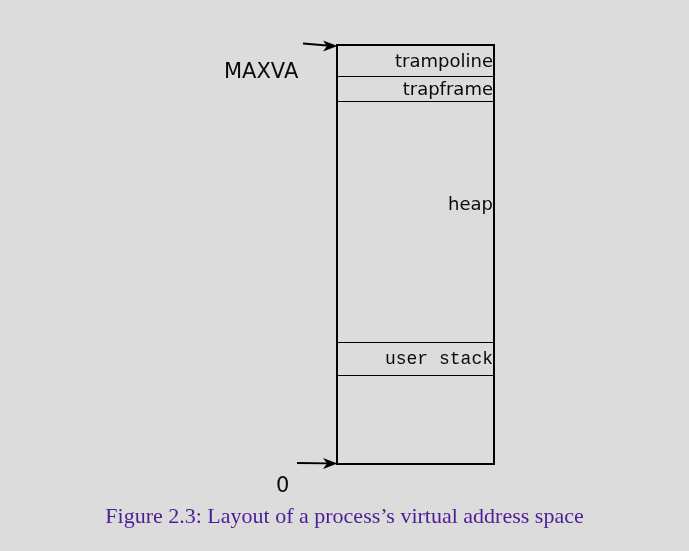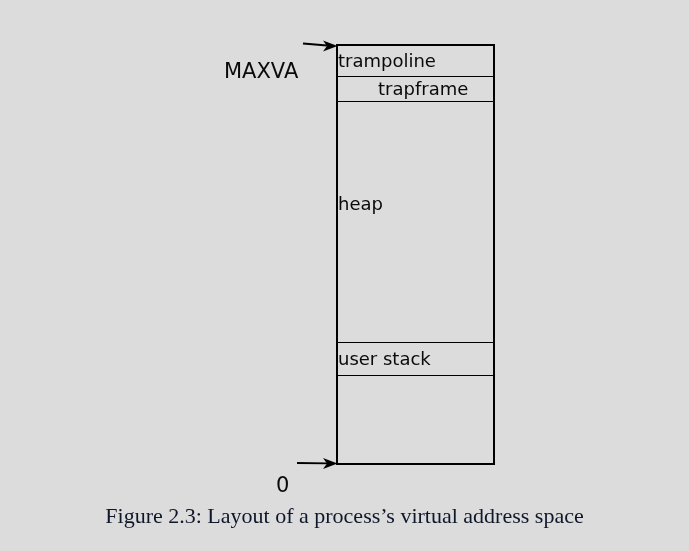--- a/index.html
+++ b/index.html
@@ -23,32 +23,32 @@
     height: 421px;
     border: 2px solid #000;
     box-sizing: border-box;
     display: flex;
     flex-direction: column;
   }
   .sec {
     box-sizing: border-box;
     display: flex;
     align-items: center;
-    justify-content: flex-start;
+    justify-content: flex-end;
     font-size: 18px;
     line-height: 1.45;
     text-align: center;
   }
   .sec-divider {
     border-bottom: 1.5px solid #000;
   }
   .sec-trampoline { height: 31px; }
   .sec-trapframe  { height: 25px; padding-left: 40px; }
   .sec-heap       { height: 241px; padding-bottom: 36px; }
-  .sec-userstack  { height: 33px; }
+  .sec-userstack  { height: 33px; font-family: Liberation Mono, monospace; }
   .sec-usertext   { flex: 1; flex-direction: column; }
   .side-label {
     position: absolute;
     font-size: 21px;
     white-space: nowrap;
     margin-top: 24px;
   }
   .maxva-label {
     left: 224px;
     top: 35px;
@@ -72,21 +72,21 @@
     stroke: none;
   }
   .caption {
     position: absolute;
     left: 0;
     top: 503px;
     width: 689px;
     text-align: center;
     font-family: "Liberation Serif", serif;
     font-size: 22px;
-    color: #0f172a;
+    color: #4c1d95;
   }
 </style>
 </head>
 <body>
 
 <div class="canvas">
 
   <div class="memory-box">
     <div class="sec sec-trampoline sec-divider">
       <span>trampoline</span>

